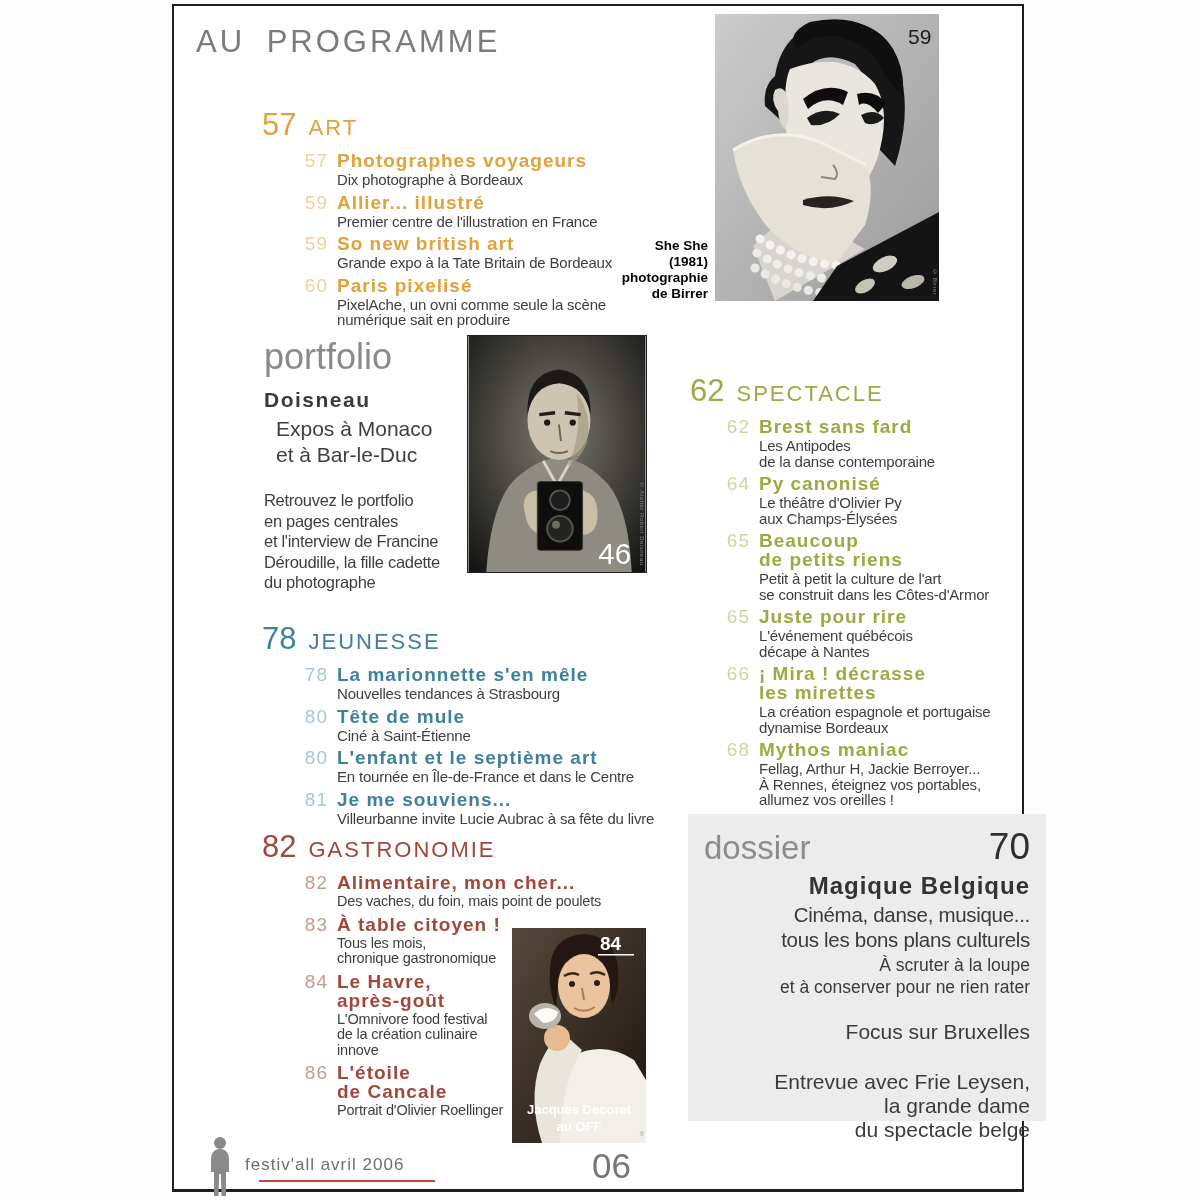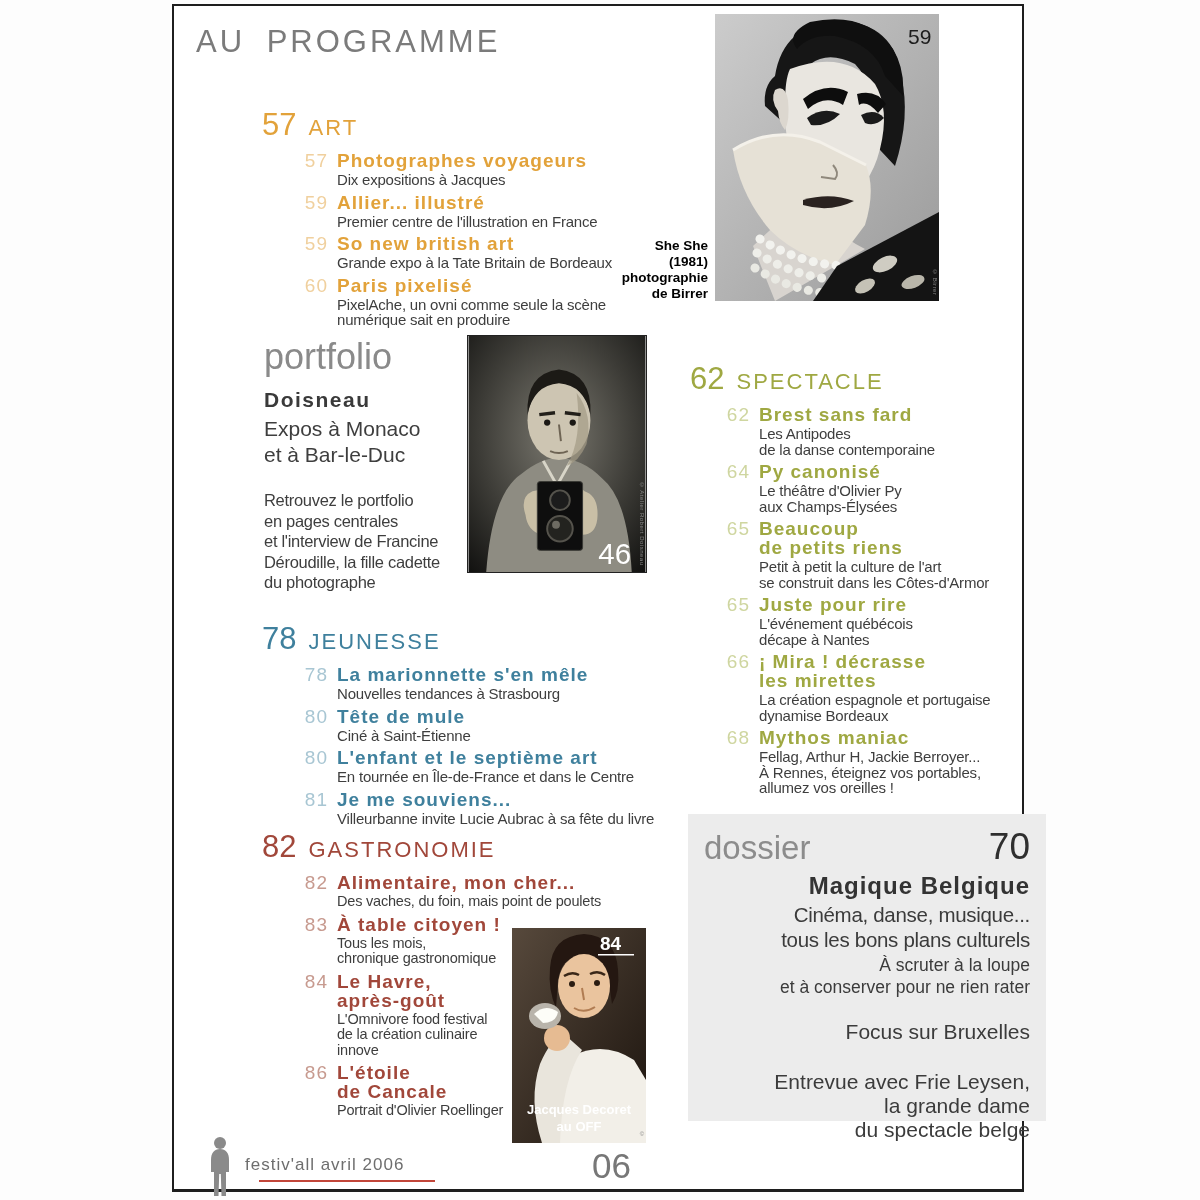--- a/index.html
+++ b/index.html
@@ -31,21 +31,21 @@
   .c-jeunesse .sec-num,.c-jeunesse .sec-name,.c-jeunesse .etitle{color:#3F809D;}
   .c-jeunesse .enum{color:#A8C6D3;}
   .c-gastronomie .sec-num,.c-gastronomie .sec-name,.c-gastronomie .etitle{color:#A1473A;}
   .c-gastronomie .enum{color:#C79A8F;}
   .c-gastronomie .esub{font-size:14.5px;}
 
   
   .portfolio{left:90px;top:330px;width:205px;color:#3e3e3e;}
   .pf-title{font-size:36px;color:#8a8a8a;margin-bottom:10px;}
   .pf-name{font-size:21px;font-weight:bold;letter-spacing:1.5px;margin-bottom:4px;color:#3a3a3a;}
-  .pf-sub{font-size:21px;line-height:26px;white-space:pre-line;}
+  .pf-sub{font-size:21px;line-height:26px;white-space:pre-line;margin-left:12px;}
   .pf-body{font-size:16.5px;line-height:20.5px;letter-spacing:-0.3px;margin-top:22px;white-space:pre-line;}
 
   
   .photo{position:absolute;box-sizing:border-box;}
   .photo svg{display:block;width:100%;height:100%;}
   .credit{position:absolute;right:1px;bottom:6px;writing-mode:vertical-rl;font-size:6px;color:#888;letter-spacing:0.5px;}
   .photo-sheshe{left:541px;top:8px;width:224px;height:287px;}
   .photo-doisneau{left:293px;top:329px;width:180px;height:238px;border:1px solid #222;}
   .photo-decoret{left:338px;top:922px;width:134px;height:215px;}
   .caption-sheshe{left:438px;top:232px;width:96px;text-align:right;font-size:13.5px;font-weight:bold;
@@ -120,21 +120,21 @@
 
     <div class="sec c-art" style="left:88px;top:104px;width:400px;">
       <div class="sec-head">
         <span class="sec-num">57</span>
         <span class="sec-name">ART</span>
       </div>
       <div class="entry">
         <span class="enum">57</span>
         <div class="ebody">
             <div class="etitle">Photographes voyageurs</div>
-        <div class="esub">Dix expositions à Jacques</div>
+        <div class="esub">Dix photographe à Bordeaux</div>
           </div>
       </div>
       <div class="entry">
         <span class="enum">59</span>
         <div class="ebody">
             <div class="etitle">Allier... illustré</div>
         <div class="esub">Premier centre de l'illustration en France</div>
           </div>
       </div>
       <div class="entry">
@@ -189,21 +189,21 @@
         <path d="M118 158 Q133 163 131 186 Q129 202 116 202 L116 156 Z" fill="#c9bfa6"></path>
         <rect x="70" y="148" width="46" height="70" rx="3" fill="#0e0e0e" stroke="#3a3a36"></rect>
         <circle cx="93" cy="167" r="10" fill="#1c1c1c" stroke="#55534c" stroke-width="2"></circle>
         <circle cx="93" cy="196" r="13" fill="#23231f" stroke="#55534c" stroke-width="2"></circle>
         <circle cx="89" cy="192" r="4" fill="#6d6b62"></circle>
         <text x="132" y="232" font-size="30" fill="#ffffff">46</text>
       </svg>
       <span class="credit">© Atelier Robert Doisneau</span>
     </div>
 
-    <div class="sec c-spectacle" style="left:516px;top:358px;width:332px;">
+    <div class="sec c-spectacle" style="left:516px;top:370px;width:332px;">
       <div class="sec-head">
         <span class="sec-num">62</span>
         <span class="sec-name">SPECTACLE</span>
       </div>
       <div class="entry">
         <span class="enum">62</span>
         <div class="ebody">
             <div class="etitle">Brest sans fard</div>
         <div class="esub">Les Antipodes
 de la danse contemporaine</div>

